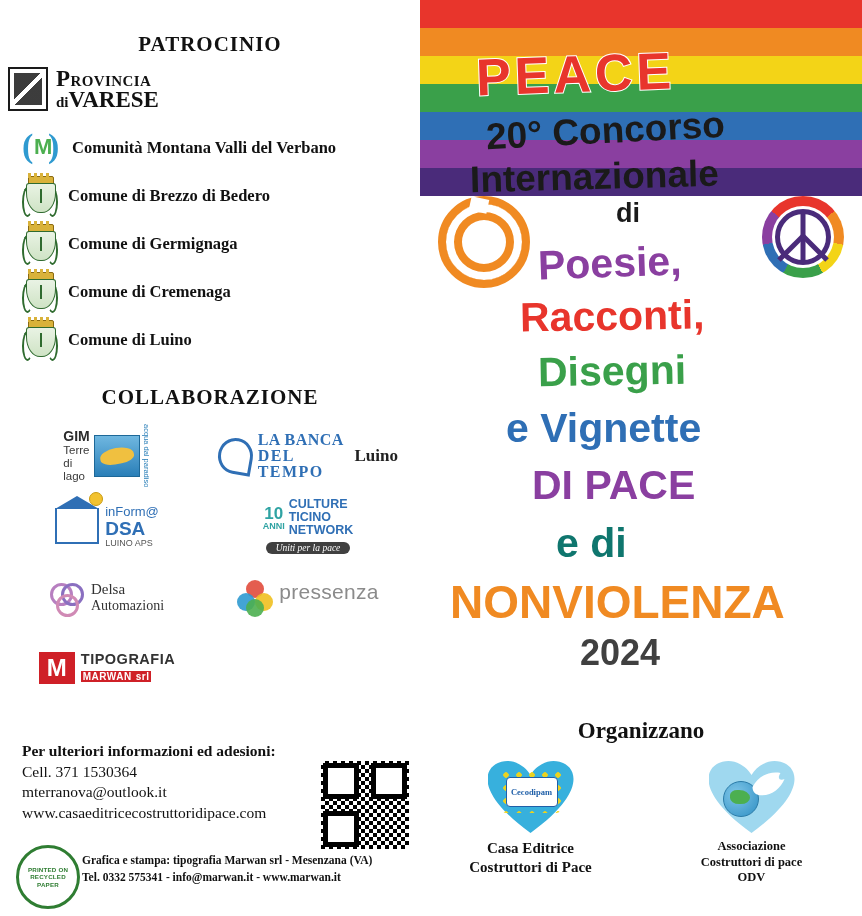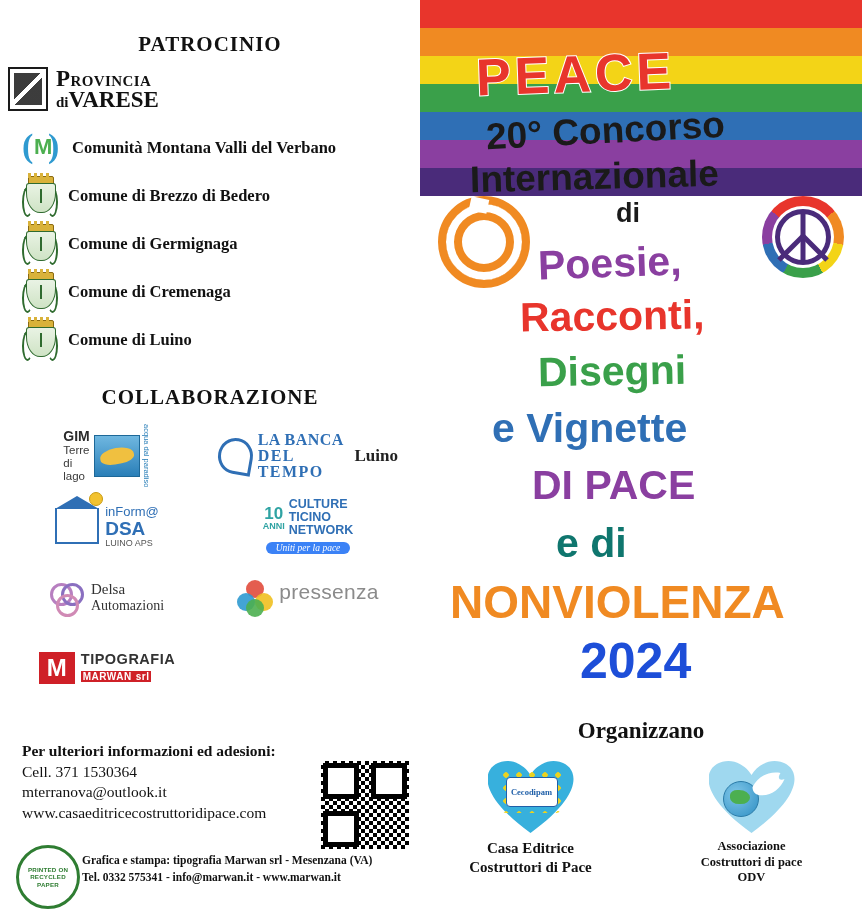--- a/index.html
+++ b/index.html
@@ -278,21 +278,21 @@
     font-size:9px; font-weight:bold; line-height:1; margin-right:4px;
   }
   .logo-ctn .anni .n { font-size:17px; display:block; }
   .logo-ctn .name {
     font-family:"Liberation Sans",sans-serif;
     font-size:12.5px; font-weight:bold; color:#2f6fb5;
     text-align:left; line-height:1.05;
   }
   .logo-ctn .tag {
     margin-top:3px;
-    background:#3b82f6; color:#fff;
+    background:#404040; color:#fff;
     font-family:"Liberation Serif",serif;
     font-style: italic;
     font-size:9.5px;
     border-radius:7px;
     padding:1px 10px;
     display:inline-block;
   }
 
   .logo-ekone { text-align:center; }
   .logo-ekone .w {
@@ -494,25 +494,25 @@
   }
   .peace-sym .ring{
     position:absolute; left:3px; top:3px; right:3px; bottom:3px;
     border-radius:50%; border:5px solid #4a2b7a;
   }
 
   .fun { font-family:"Liberation Sans",sans-serif; font-weight:bold; position:absolute; }
   .t-poesie   { left: 118px; top: 240px; font-size: 41px; color:#8a3fa0; transform: rotate(-2deg); }
   .t-racconti { left: 100px; top: 293px; font-size: 41px; color:#e8352c; transform: rotate(-1deg); }
   .t-disegni  { left: 118px; top: 348px; font-size: 41px; color:#3aa04a; transform: rotate(-1deg); }
-  .t-vignette { left: 72px;  top: 405px; font-size: 41px; color:#2f6fb5; }
+  .t-vignette { left: 86px;  top: 405px; font-size: 41px; color:#2f6fb5; }
   .t-dipace   { left: 112px; top: 462px; font-size: 41px; color:#8a3fa0; }
   .t-edi      { left: 136px; top: 520px; font-size: 41px; color:#0f766e; }
   .t-nonviol  { left: 30px;  top: 575px; font-size: 46px; color:#f08a22; }
-  .t-year     { left: 160px; top: 632px; font-size: 50px; color:#1d4ed8; }
+  .t-year     { left: 160px; top: 632px; font-size: 36px; color:#404040; }
 
   .organizzano {
     position:absolute; left:0; right:0; top: 718px;
     text-align:center;
     font-family:"Liberation Serif",serif;
     font-weight:bold; font-size:23px; color:#111;
   }
 
   .org-row {
     position:absolute; top: 755px; left:0; right:0;

